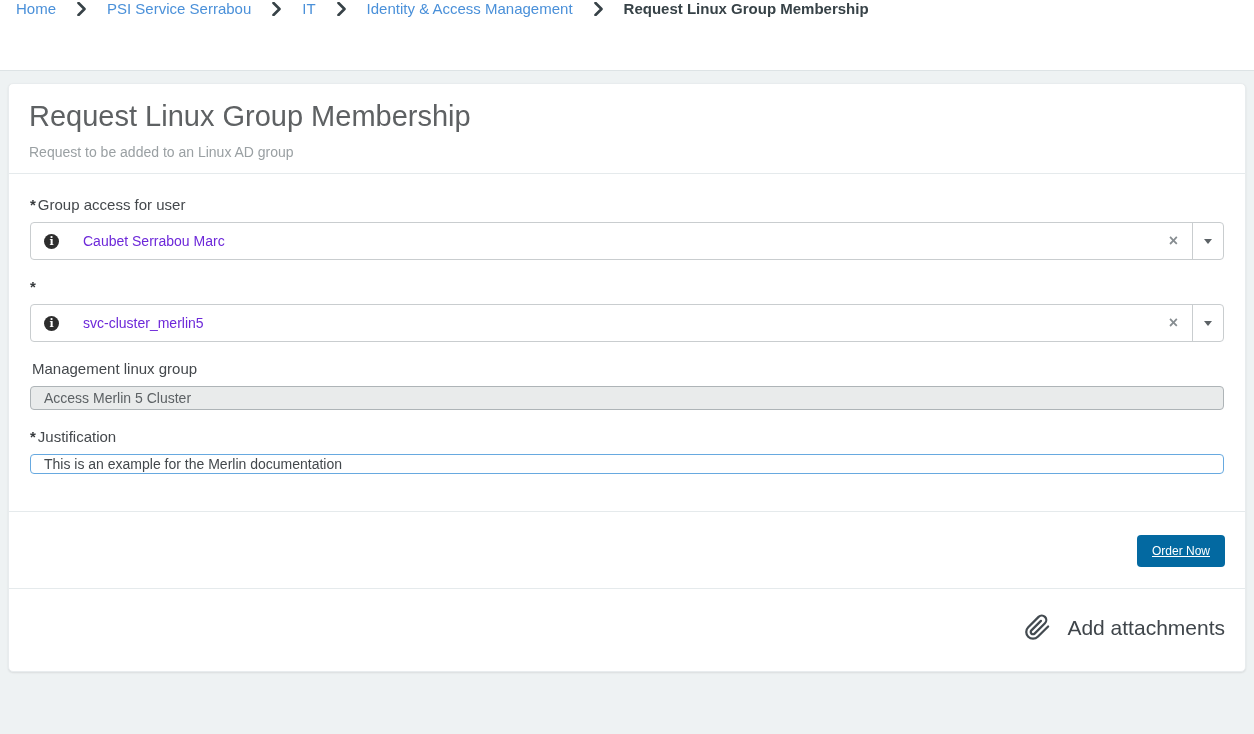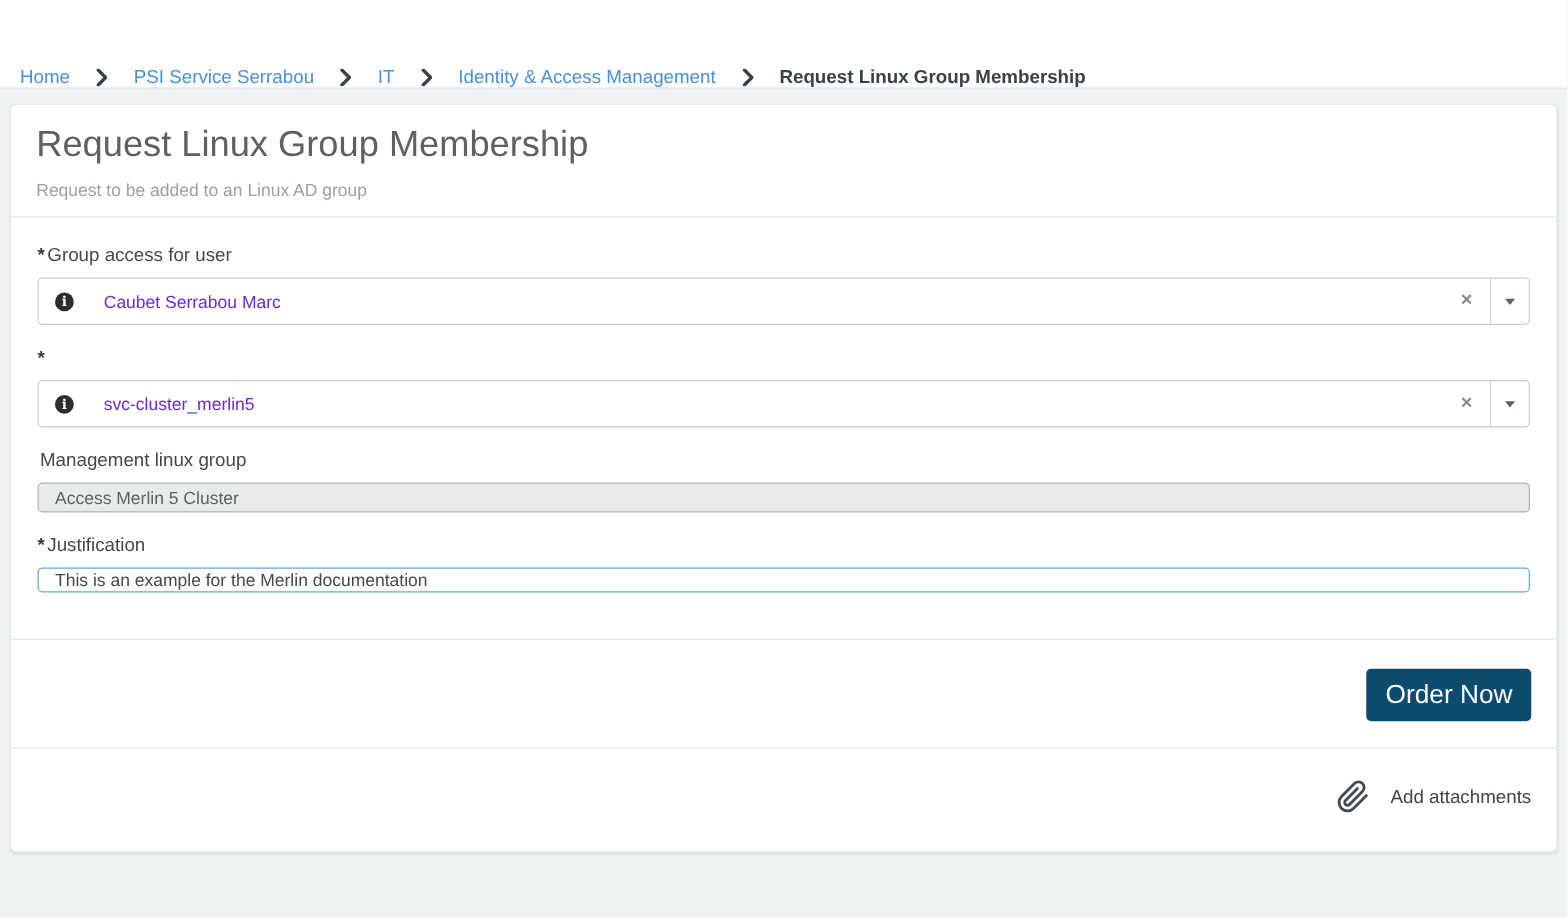--- a/index.html
+++ b/index.html
@@ -11,21 +11,21 @@
     font-family: "Liberation Sans", sans-serif;
     overflow: hidden;
   }
 
   
   .top-bar {
     height: 71px;
     background: #ffffff;
     border-bottom: 1px solid #dde3e5;
     display: flex;
-    align-items: flex-end;
+    align-items: flex-start;
     padding: 0 16px;
   }
   .breadcrumb { display: flex; align-items: center; font-size: 15px; }
   .crumb-link { color: #4a90d9; text-decoration: none; cursor: pointer; white-space: nowrap; }
   .crumb-sep { margin: 0 21px; display: flex; align-items: center; }
   .crumb-current { color: #374247; font-weight: bold; white-space: nowrap; }
 
   
   .card {
     margin: 12px 8px 0;
@@ -99,36 +99,37 @@
     outline: none;
     background: #fff;
   }
 
   .actions-bar {
     padding: 23px 20px 21px;
     border-bottom: 1px solid #e5eaec;
     display: flex; justify-content: flex-end;
   }
   .order-btn {
-    background: #0c4a6e;
+    background: #0369a1;
     color: #ffffff;
     border: none;
     border-radius: 4px;
     padding: 9px 15px;
-    font-family: inherit; font-size: 21px;
-    cursor: pointer;
+    font-family: inherit; font-size: 12px;
+    cursor: pointer;
+    text-decoration: underline;
   }
 
   .attach-bar {
     padding: 25px 20px 30px;
     display: flex; justify-content: flex-end; align-items: center;
     cursor: pointer;
   }
   .paperclip-icon { margin-right: 16px; display: flex; }
-  .attach-label { font-size: 15px; color: #3f454a; }
+  .attach-label { font-size: 21px; color: #3f454a; }
 </style>
 </head>
 <body>
 
 <header class="top-bar">
   <nav class="breadcrumb">
     <a class="crumb-link">Home</a>
     <span class="crumb-sep">
       <svg width="9" height="14" viewBox="0 0 9 14">
           <path d="M1.5 1 L7.5 7 L1.5 13" fill="none" stroke="#374247" stroke-width="2.6" stroke-linecap="round" stroke-linejoin="round"></path>

